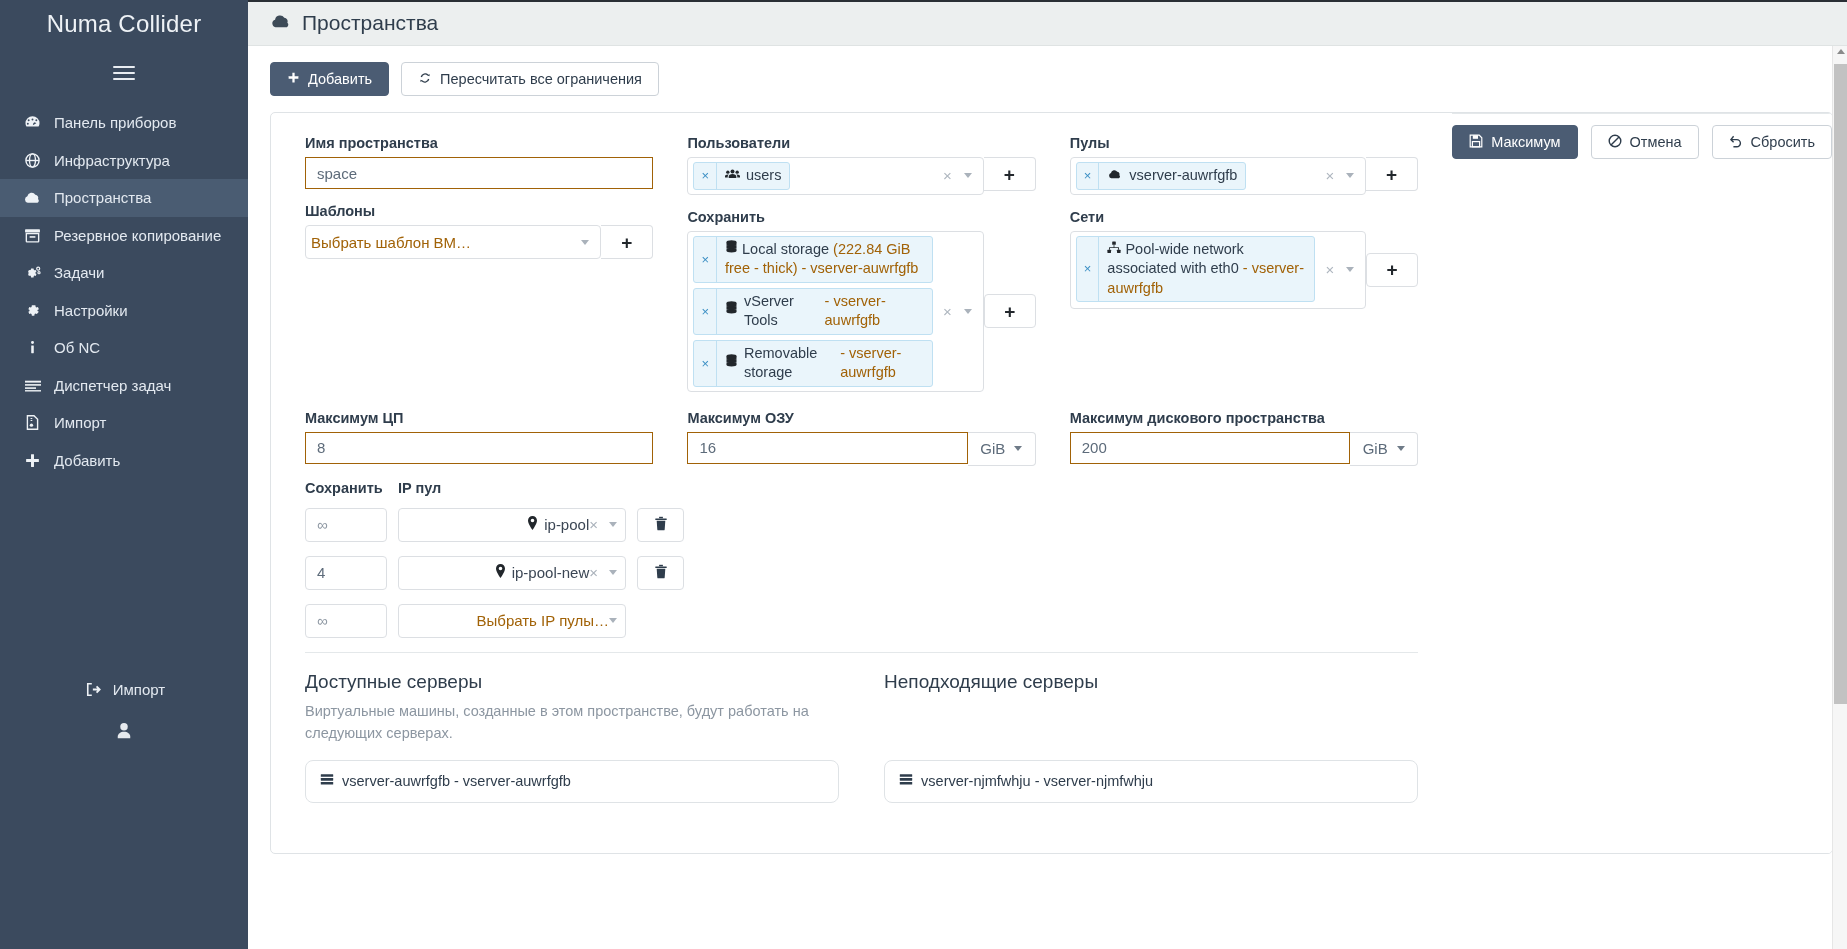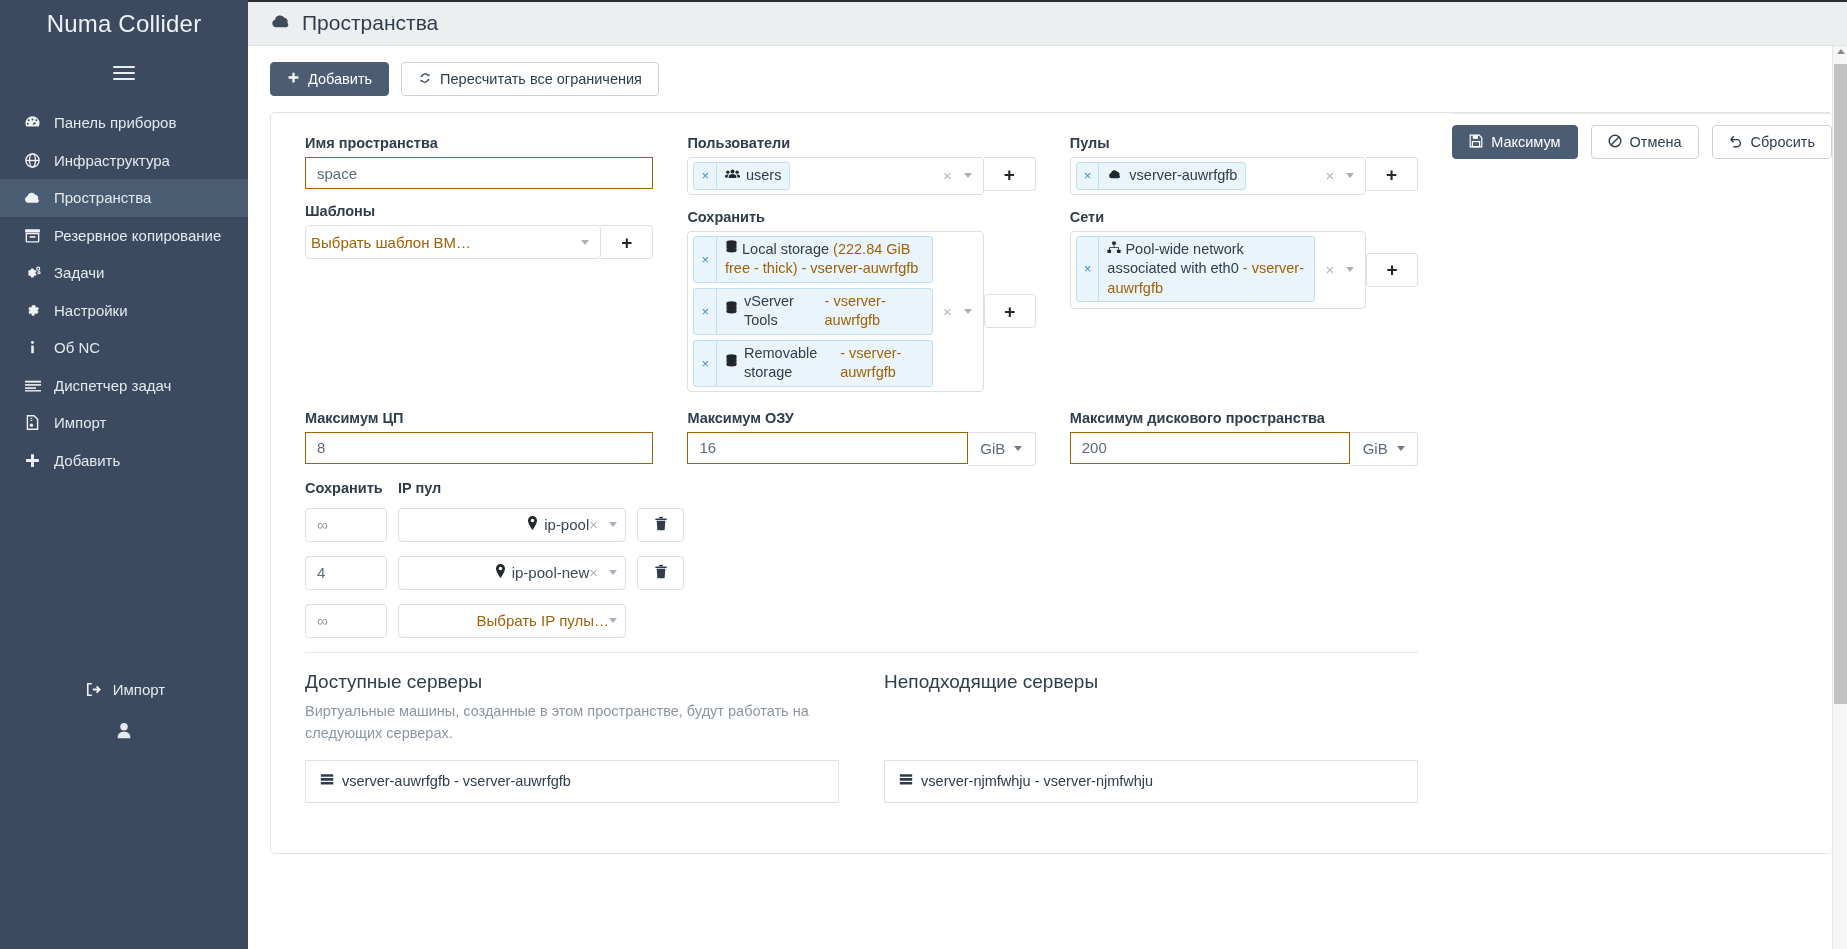--- a/index.html
+++ b/index.html
@@ -220,21 +220,21 @@
     background: #fff; display: flex; align-items: center; justify-content: center;
     cursor: pointer;
   }
 
   hr.sep { border: none; border-top: 1px solid #e4e8ea; margin: 12px 0 18px 0; }
 
   .srv-grid { display: grid; grid-template-columns: 1fr 1fr; gap: 12px 45px; }
   .srv-title { font-size: 19px; color: #2f3d4c; font-weight: 400; margin-bottom: 7px; }
   .srv-desc { font-size: 14.5px; color: #8c96a1; line-height: 1.55; max-width: 560px; min-height: 46px; }
   .srv-box {
-    border: 1px solid #dfe3e6; border-radius: 0;
+    border: 1px solid #dfe3e6; border-radius: 8px;
     padding: 12px 14px; font-size: 14.5px; color: #2f3d4c;
     display: flex; align-items: center; gap: 8px; margin-top: 14px;
   }
 
   
   .vscroll {
     position: absolute; right: 0; top: 46px; width: 15px; bottom: 0;
     background: #f6f6f6; border-left: 1px solid #e6e6e6;
   }
   .vscroll .thumb {

